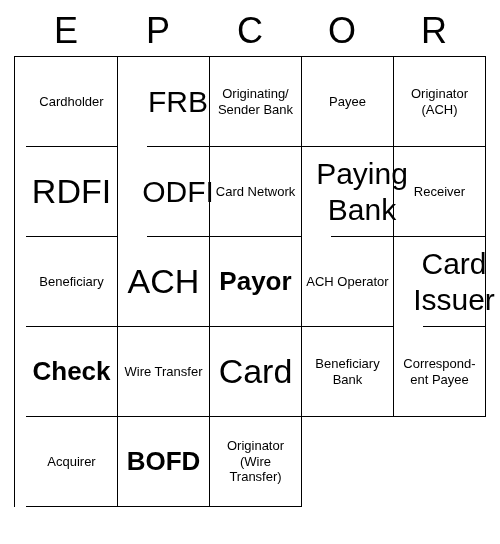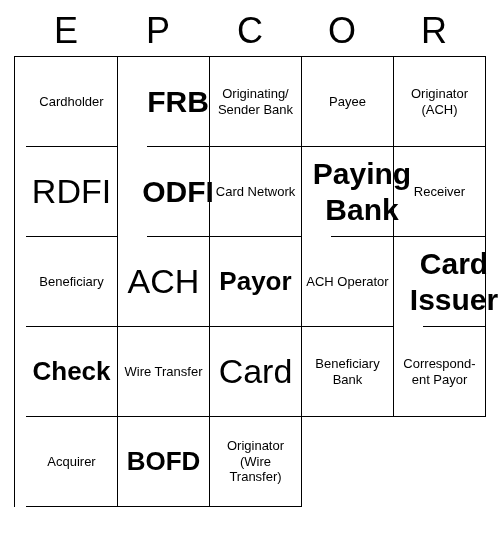--- a/index.html
+++ b/index.html
@@ -50,21 +50,21 @@
       line-height: 1.2;
     }
 
     .bingo-cell.large {
       font-size: 26px;
       font-weight: bold;
     }
 
     .bingo-cell.xlarge {
       font-size: 30px;
-      font-weight: bold;
+      font-weight: normal;
       margin-left: 29px;
     }
 
     .bingo-cell.xxlarge {
       font-size: 34px;
       font-weight: normal;
     }
   </style>
 </head>
 <body>
@@ -90,17 +90,17 @@
     <div class="bingo-cell">Receiver</div>
     <div class="bingo-cell">Beneficiary</div>
     <div class="bingo-cell xxlarge">ACH</div>
     <div class="bingo-cell large">Payor</div>
     <div class="bingo-cell">ACH Operator</div>
     <div class="bingo-cell xlarge">Card Issuer</div>
     <div class="bingo-cell large">Check</div>
     <div class="bingo-cell">Wire Transfer</div>
     <div class="bingo-cell xxlarge">Card</div>
     <div class="bingo-cell">Beneficiary Bank</div>
-    <div class="bingo-cell">Correspond- ent Payor</div>
+    <div class="bingo-cell">Correspond- ent Payee</div>
     <div class="bingo-cell">Acquirer</div>
     <div class="bingo-cell large">BOFD</div>
     <div class="bingo-cell">Originator (Wire Transfer)</div>
   </div>
 
 </body></html>

